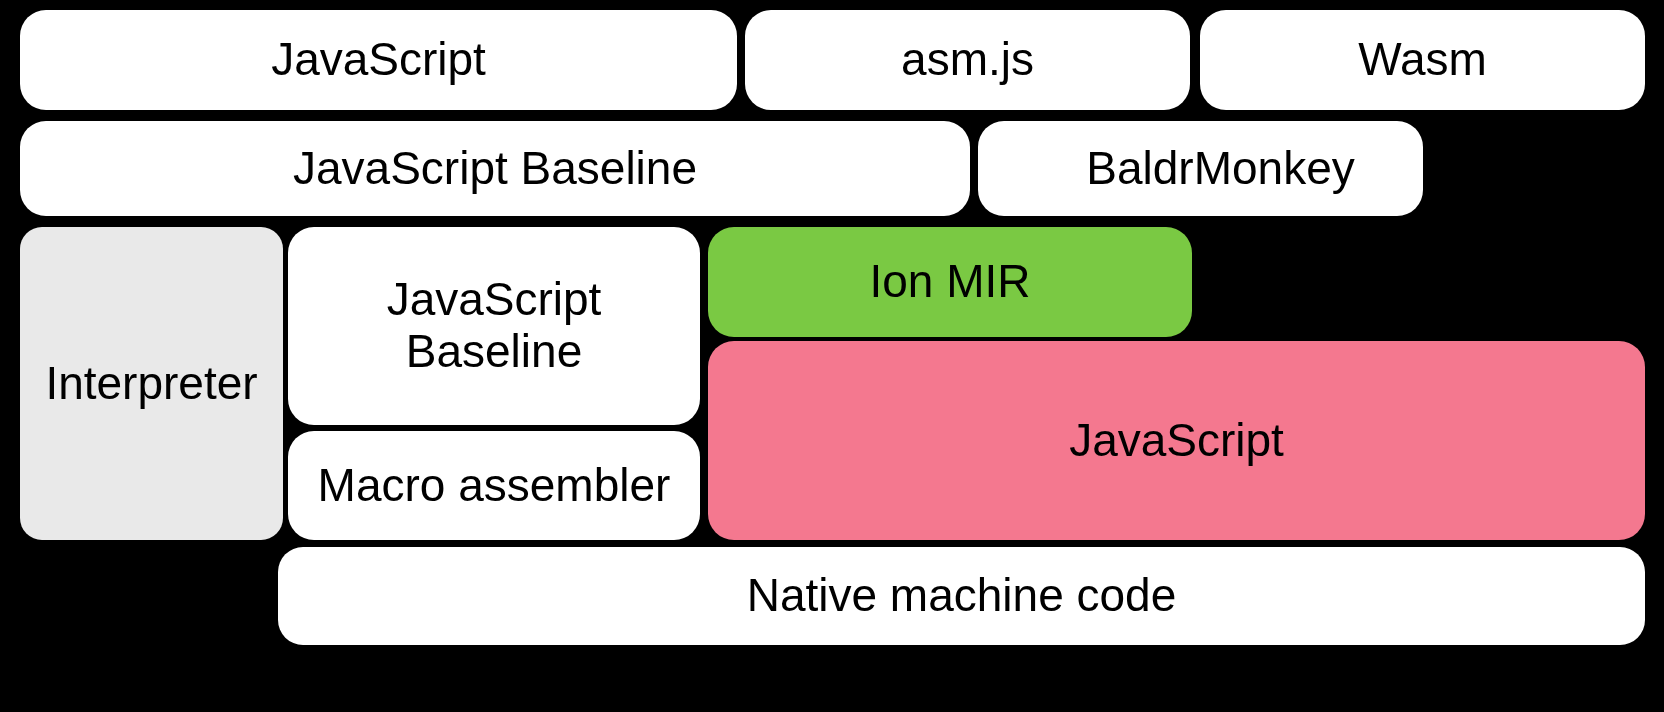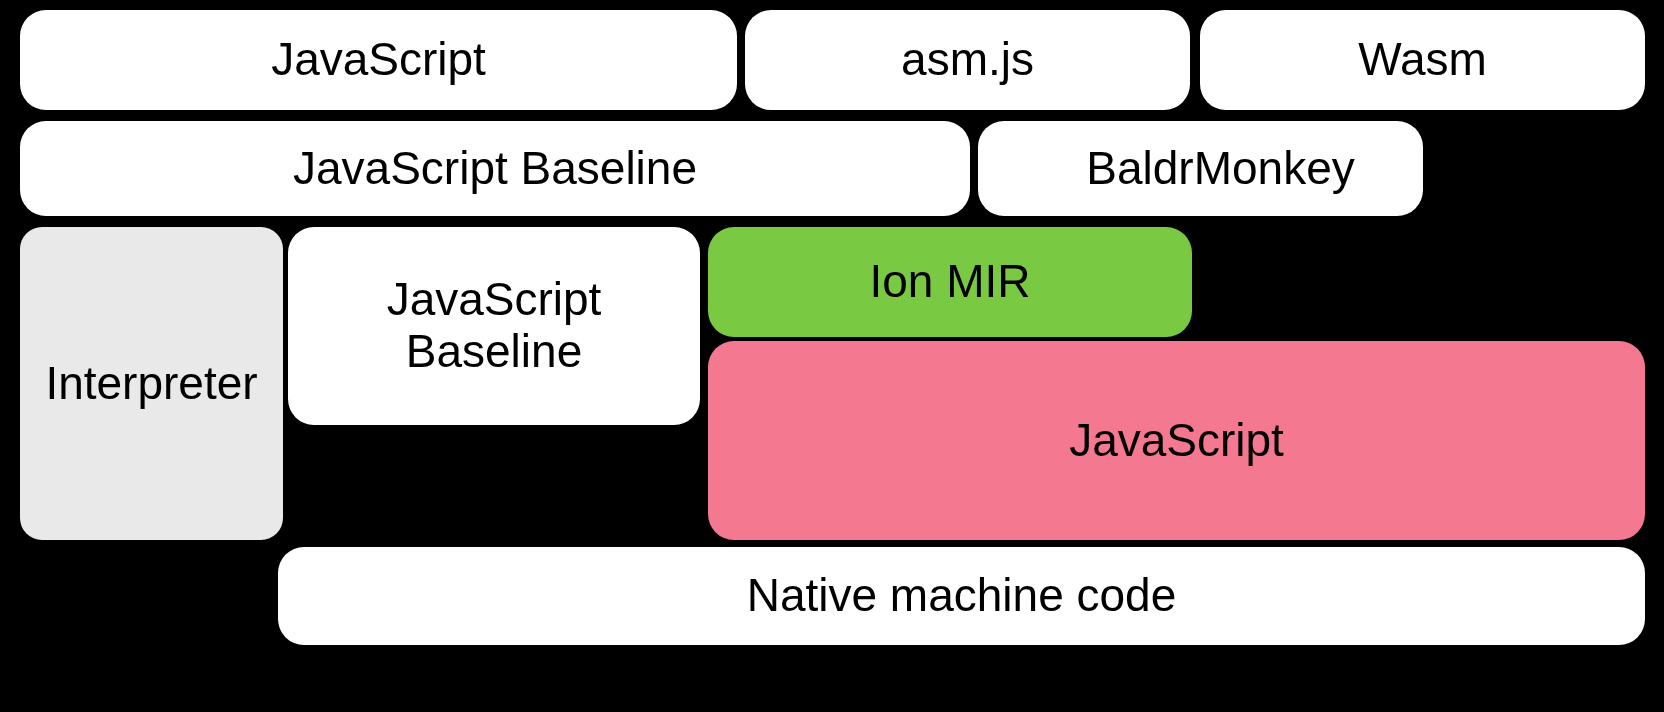--- a/index.html
+++ b/index.html
@@ -48,21 +48,21 @@
   #n-baldrmonkey     { left: 978px; top: 121px; width: 445px; height: 95px; padding-left: 40px;  }
 
   
   #n-interpreter     { left: 20px;  top: 227px; width: 263px; height: 313px; border-radius: 22px; }
   #n-js-baseline     { left: 288px; top: 227px; width: 412px; height: 198px; }
   #n-ion-mir         { left: 708px; top: 227px; width: 484px; height: 110px; }
   #n-cranelift       { left: 708px; top: 341px; width: 937px; height: 199px; }
   #n-macro-assembler { left: 288px; top: 431px; width: 412px; height: 109px; }
 
   
-  #n-native-code     { left: 278px; top: 547px; width: 1367px; height: 98px; }
+  #n-native-code     { left: 278px; top: 547px; width: 1367px; height: 98px; border-radius: 25px; }
 </style>
 </head>
 <body>
 
 <div id="stage">
 
   <div class="node" id="n-javascript">JavaScript</div>
 
   <div class="node" id="n-asmjs">asm.js</div>
 
@@ -74,16 +74,17 @@
 
   <div class="node gray" id="n-interpreter">Interpreter</div>
 
   <div class="node" id="n-js-baseline">JavaScript
 Baseline</div>
 
   <div class="node green" id="n-ion-mir">Ion MIR</div>
 
   <div class="node pink" id="n-cranelift">JavaScript</div>
 
+  <div class="node" id="n-macro-assembler">Macro assembler</div>
 
   <div class="node" id="n-native-code">Native machine code</div>
 
 </div>
 
 </body></html>

